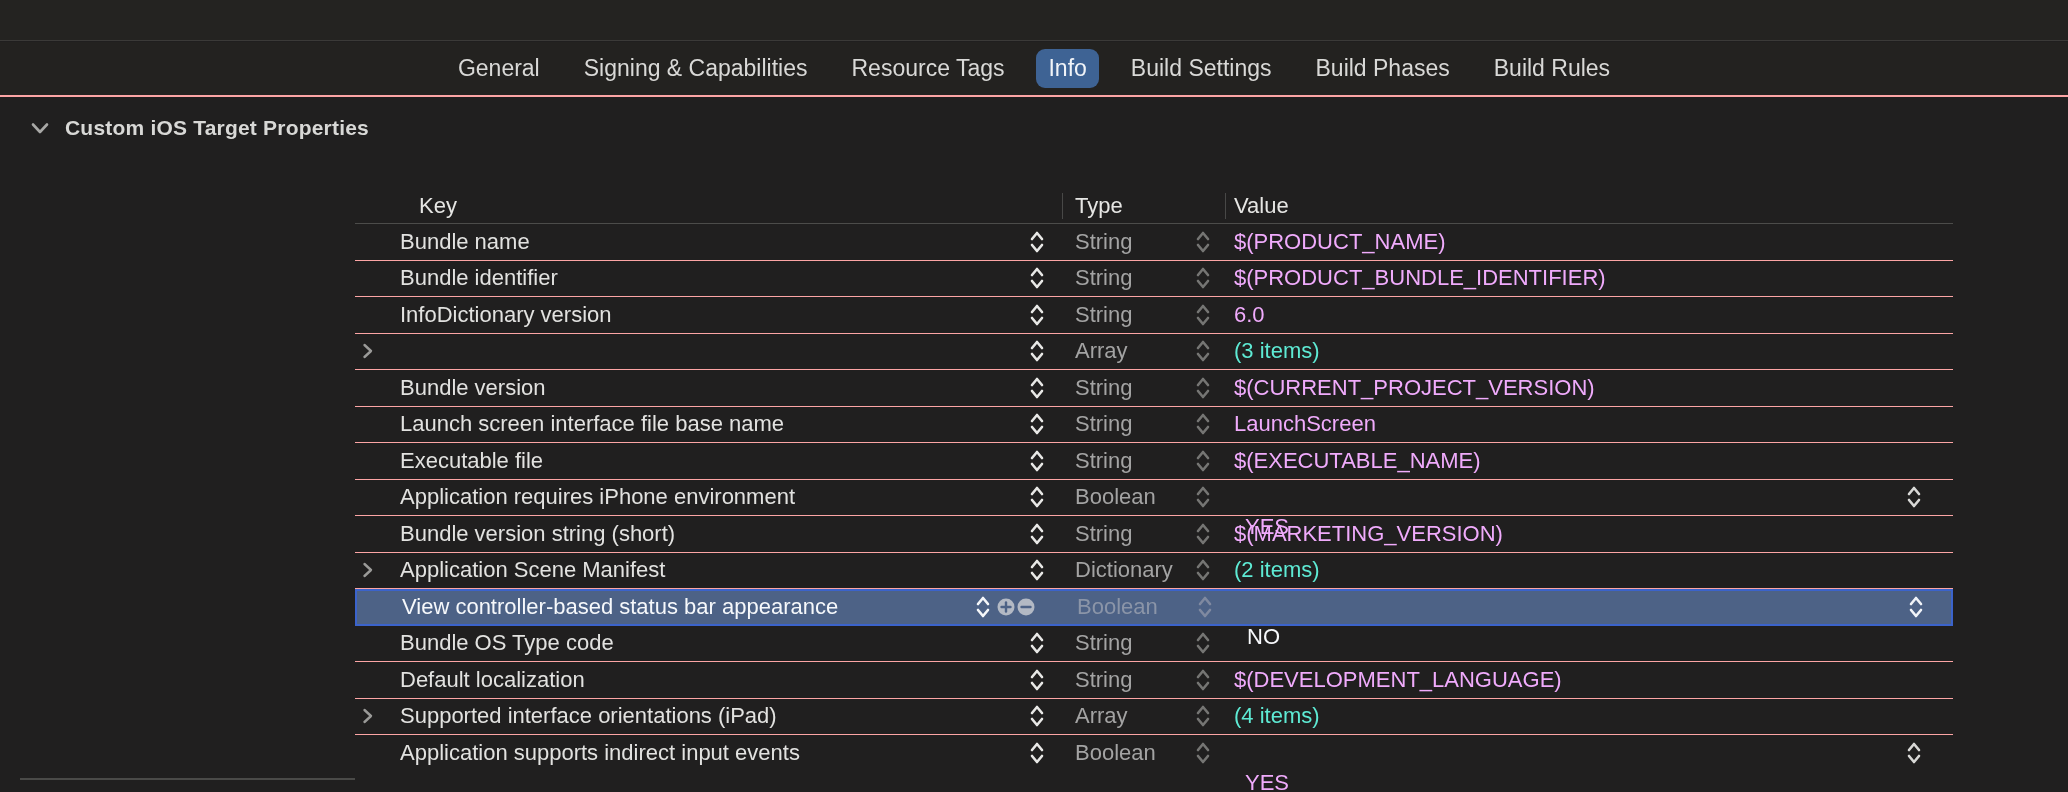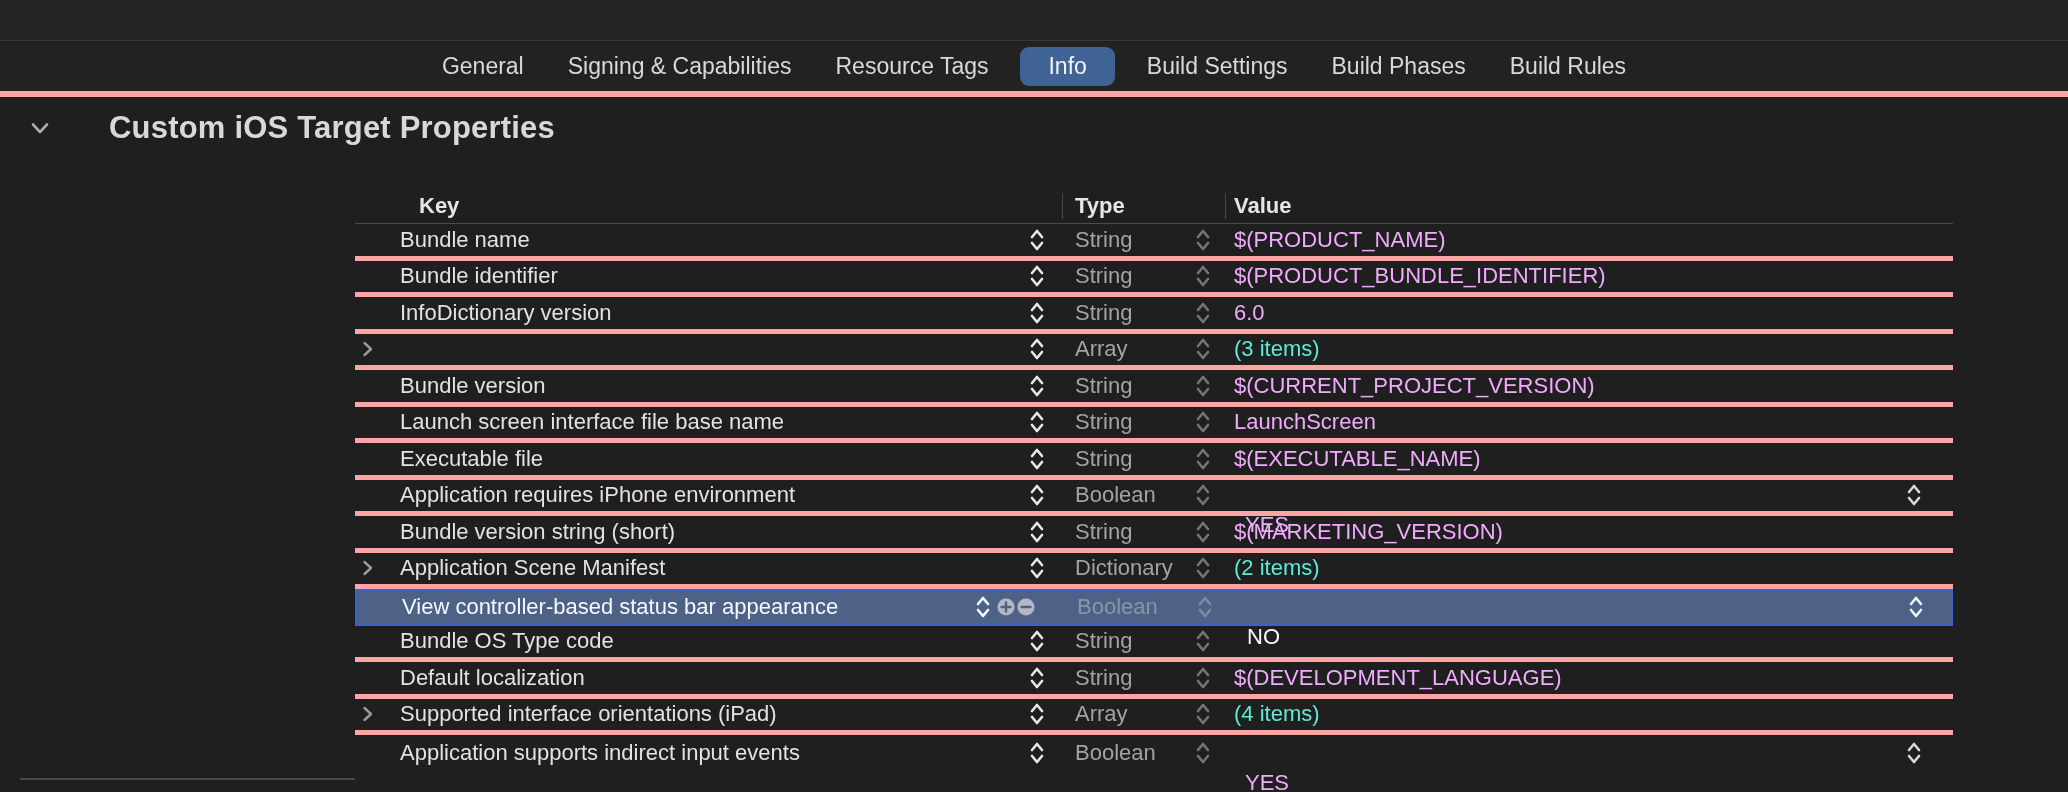--- a/index.html
+++ b/index.html
@@ -4,40 +4,40 @@
 <style>
   html,body{margin:0;padding:0;background:#141413;}
   .screen{
     position:relative;width:2068px;height:792px;overflow:hidden;
     background:var(--bg-content,#201f1f);
     font-family:"Liberation Sans","DejaVu Sans",sans-serif;
     -webkit-font-smoothing:antialiased;
   }
   
   .top-strip{position:absolute;left:0;top:0;width:2068px;height:41px;background:#242321;border-bottom:1px solid #3b3a38;box-sizing:border-box;}
-  .tab-bar{position:absolute;left:0;top:42px;width:2068px;height:55px;background:#232220;border-bottom:6px solid #fca5a5;box-sizing:border-box;
+  .tab-bar{position:absolute;left:0;top:42px;width:2068px;height:55px;background:#232220;border-bottom:2px solid #fca5a5;box-sizing:border-box;
     display:flex;justify-content:center;align-items:center;gap:44px;}
   .tab{font-size:23px;color:#d9d9d7;white-space:nowrap;cursor:default;}
-  .tab.selected{background:var(--tab-active,#3e6394);color:#f1f4f8;padding:6px 28px;margin:-6px -12px;border-radius:9px;}
+  .tab.selected{background:var(--tab-active,#3e6394);color:#f1f4f8;padding:6px 12px;margin:-6px -12px;border-radius:9px;}
   
   .section-header{position:absolute;left:30px;top:112px;height:32px;display:flex;align-items:center;gap:15px;}
   .section-chevron{color:#a8a8a6;display:flex;align-items:center;}
-  .section-title{font-size:31px;font-weight:700;color:#d8d8d6;letter-spacing:.2px;margin-left:44px;}
+  .section-title{font-size:21px;font-weight:700;color:#d8d8d6;letter-spacing:.2px;}
   
   .table{position:absolute;left:355px;top:188px;width:1598px;}
   .table-header{position:relative;height:36px;border-bottom:1px solid #4c4c4a;box-sizing:border-box;}
-  .table-header .col-label{position:absolute;top:50%;transform:translateY(-50%);font-size:22px;font-weight:700;color:#e6e6e4;}
+  .table-header .col-label{position:absolute;top:50%;transform:translateY(-50%);font-size:22px;font-weight:400;color:#e6e6e4;}
   .col-key{left:64px;}
   .col-type{left:720px;}
   .col-value{left:879px;}
   .col-sep{position:absolute;top:5px;height:26px;width:1px;background:#484847;}
   .col-sep.sep-type{left:707px;}
   .col-sep.sep-value{left:870px;}
   
-  .row{position:relative;height:36.5px;border-bottom:5px solid #fca5a5;box-sizing:border-box;background:transparent;}
+  .row{position:relative;height:36.5px;border-bottom:1px solid #fca5a5;box-sizing:border-box;background:transparent;}
   .row:last-child{border-bottom:none;}
   .row > span{position:absolute;top:50%;transform:translateY(-50%);white-space:nowrap;}
   .row .cell-text{font-size:22px;}
   .disclosure{left:6px;color:#9a9a98;display:flex;align-items:center;}
   .key{left:45px;color:#e2e2e0;}
   .key-stepper{left:674px;color:#e8e8e6;display:flex;align-items:center;}
   .row.has-addremove .key-stepper{left:618px;}
   .add-btn{left:640px;display:flex;align-items:center;}
   .remove-btn{left:660px;display:flex;align-items:center;}
   .type{left:720px;color:#a3a3a3;}

